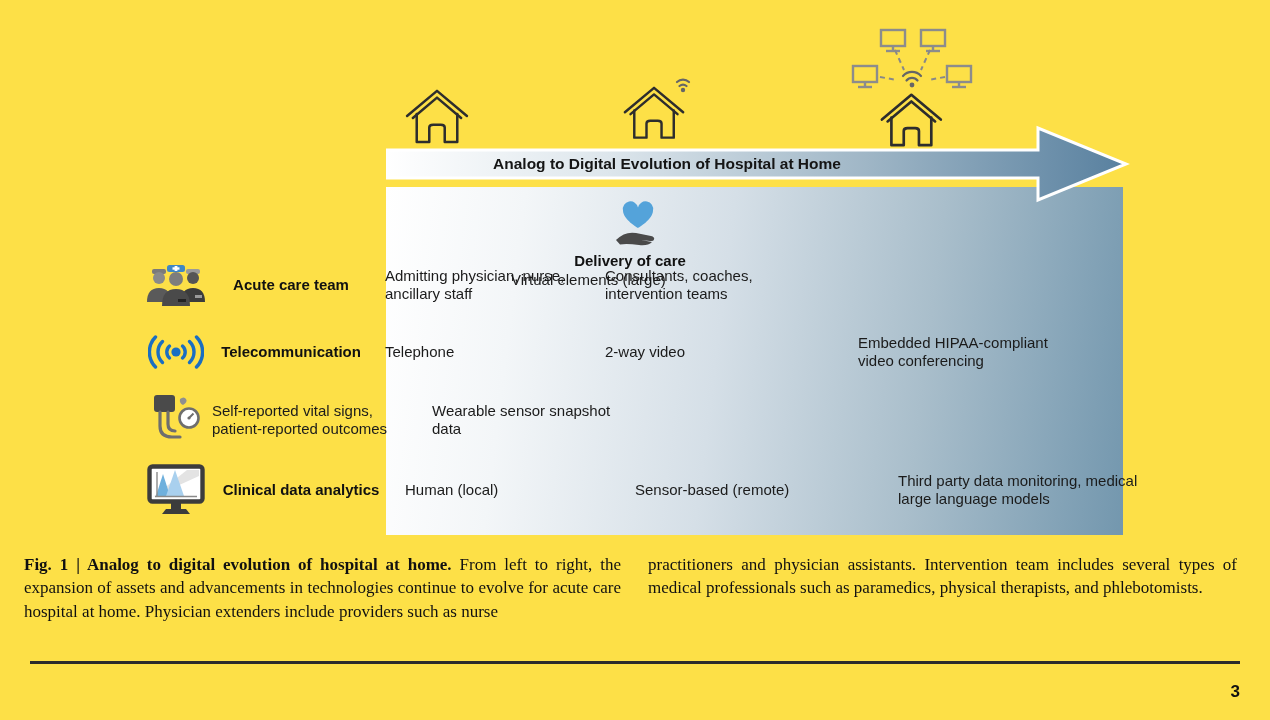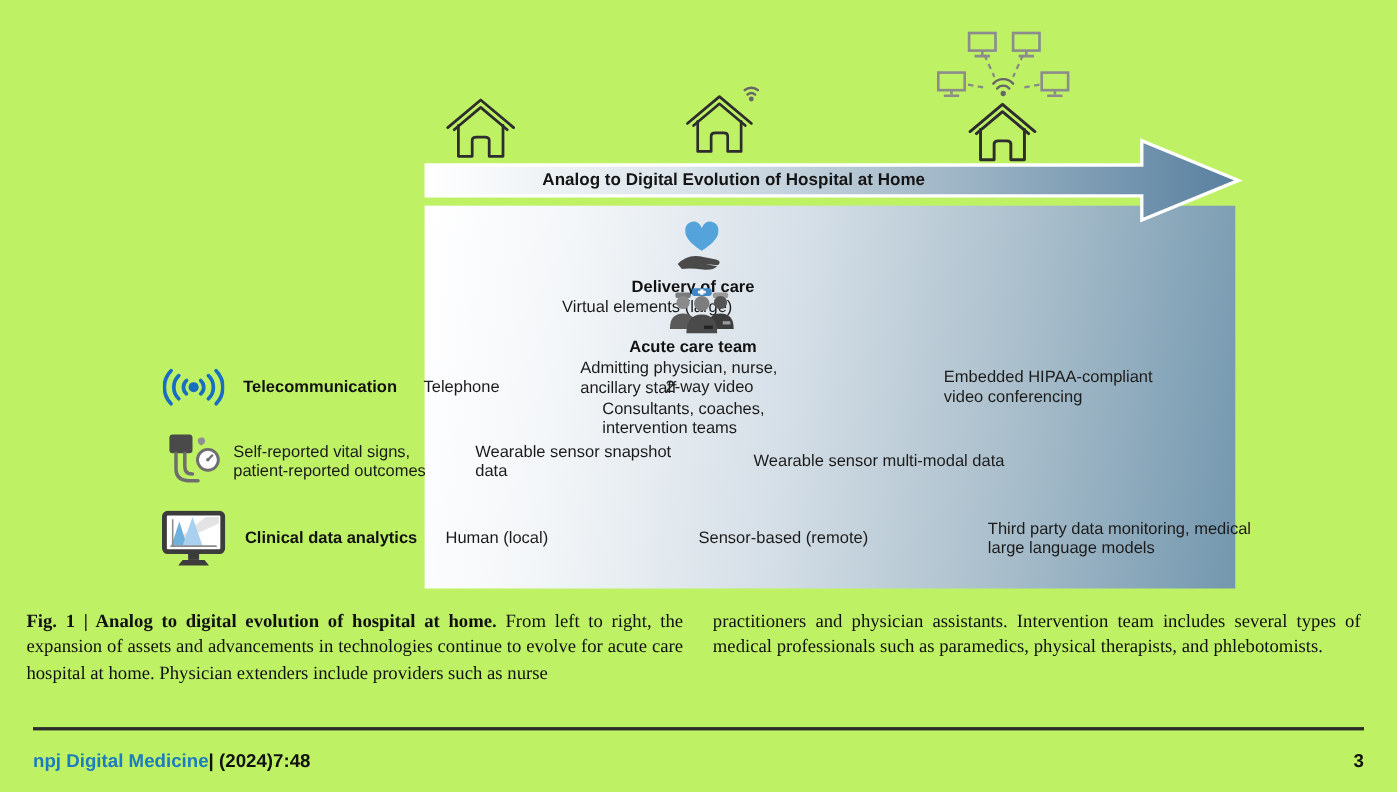--- a/index.html
+++ b/index.html
@@ -1,16 +1,16 @@
 <!DOCTYPE html>
 <html><head>
 <meta charset="utf-8">
 <style>
   html,body{margin:0;padding:0;background:#fff;}
-  #page{position:relative;width:1270px;height:720px;background:#bef264;overflow:hidden;
+  #page{position:relative;width:1270px;height:720px;background:#fde047;overflow:hidden;
         font-family:"Liberation Sans",sans-serif;color:#1b1b1b;}
 
   
   #gradient-box{position:absolute;left:386px;top:187px;width:737px;height:348px;
     background:linear-gradient(97deg,#ffffff 0%,#f3f6f8 18%,#d5dfe7 45%,#a9becb 72%,#7397ae 100%);}
   #arrow-svg{position:absolute;left:386px;top:124px;width:744px;height:80px;}
   #arrow-title{position:absolute;left:386px;top:148px;width:562px;height:32px;line-height:32px;
     text-align:center;font-weight:bold;font-size:15.5px;color:#151515;}
 
   .house-svg{position:absolute;}
@@ -126,21 +126,21 @@
     <div class="icon-cell">
       <svg width="52" height="52" viewBox="0 0 52 52">
         <path d="M26 28 C26 28 11 19.5 11 10.5 A7.4 7.4 0 0 1 26 7.5 A7.4 7.4 0 0 1 41 10.5 C41 19.5 26 28 26 28 Z" fill="#54a3da"></path>
         <path d="M4 40 Q13 31 24 33 L39 36 Q43 37 42 39.5 Q41.5 41.5 38 41 L29 40 L40 42 Q36 46 27 45 Q15 43.5 8 44.5 Z" fill="#4a4a4a"></path>
       </svg>
     </div>
     <div class="label-cell">Delivery of care</div>
     <div class="c2">Virtual elements (large)</div>
   </div>
 
-  <div class="trow" style="top:257px;height:56px;flex-direction:column;">
+  <div class="trow" style="top:257px;height:56px;">
     <div class="icon-cell">
       <svg width="62" height="50" viewBox="0 0 62 50">
         <g>
           <rect x="7" y="9" width="14" height="5" rx="2" fill="#7a7a7a"></rect>
           <circle cx="14" cy="18" r="6" fill="#8a8a8a"></circle>
           <path d="M2 42 Q2 28 14 28 Q26 28 26 42 Z" fill="#5a5a5a"></path>
         </g>
         <g>
           <rect x="41" y="9" width="14" height="5" rx="2" fill="#9a9a9a"></rect>
           <circle cx="48" cy="18" r="6" fill="#555"></circle>
@@ -189,21 +189,20 @@
         <path d="M29 6 q4 -3 6 0 q2 3 -3 6 q-4 -2 -3 -6 Z" fill="#8f8f8f"></path>
         <circle cx="38" cy="25" r="9.5" fill="#ffffff" stroke="#6e6e6e" stroke-width="2.6"></circle>
         <line x1="38" y1="25" x2="42.5" y2="20.5" stroke="#6e6e6e" stroke-width="2"></line>
         <circle cx="38" cy="25" r="1.6" fill="#6e6e6e"></circle>
         <path d="M9 19 v14 q0 11 12 11 h8" fill="none" stroke="#6e6e6e" stroke-width="3.2" stroke-linecap="round"></path>
         <path d="M17 19 v12 q0 7 7 7" fill="none" stroke="#6e6e6e" stroke-width="3.2" stroke-linecap="round"></path>
       </svg>
     </div>
     <div class="c1">Self-reported vital signs, patient-reported outcomes</div>
     <div class="c2">Wearable sensor snapshot data</div>
-    <div class="c3">Wearable sensor multi-modal data</div>
   </div>
 
   <div class="trow" style="top:460px;height:60px;gap:10px;">
     <div class="icon-cell">
       <svg width="58" height="52" viewBox="0 0 58 52">
         <rect x="2.5" y="2.5" width="53" height="35" rx="3" fill="#ffffff" stroke="#3c3c3c" stroke-width="4.4"></rect>
         <path d="M6 33 L52 12 L52 6 L40 6 Z" fill="#e3e3e3"></path>
         <polygon points="9,32 16,10 23,32" fill="#6fb0dd"></polygon>
         <polygon points="19,32 28,6 37,32" fill="#a9d0ee"></polygon>
         <line x1="8" y1="32.5" x2="50" y2="32.5" stroke="#8a8a8a" stroke-width="1.6"></line>
@@ -219,18 +218,15 @@
   </div>
 
   <div id="caption-left" class="caption-col">
     <span class="cap-bold">Fig. 1 | Analog to digital evolution of hospital at home.</span><span> From left to right, the expansion of assets and advancements in technologies continue to evolve for acute care hospital at home. Physician extenders include providers such as nurse</span>
   </div>
   <div id="caption-right" class="caption-col">
     <span>practitioners and physician assistants. Intervention team includes several types of medical professionals such as paramedics, physical therapists, and phlebotomists.</span>
   </div>
 
   <div id="footer-rule"></div>
-  <div id="footer-left">
-    <span id="journal-name">npj Digital Medicine</span><span id="citation">| (2024)7:48</span>
-  </div>
   <div id="page-number">3</div>
 
 </div>
 
 </body></html>

